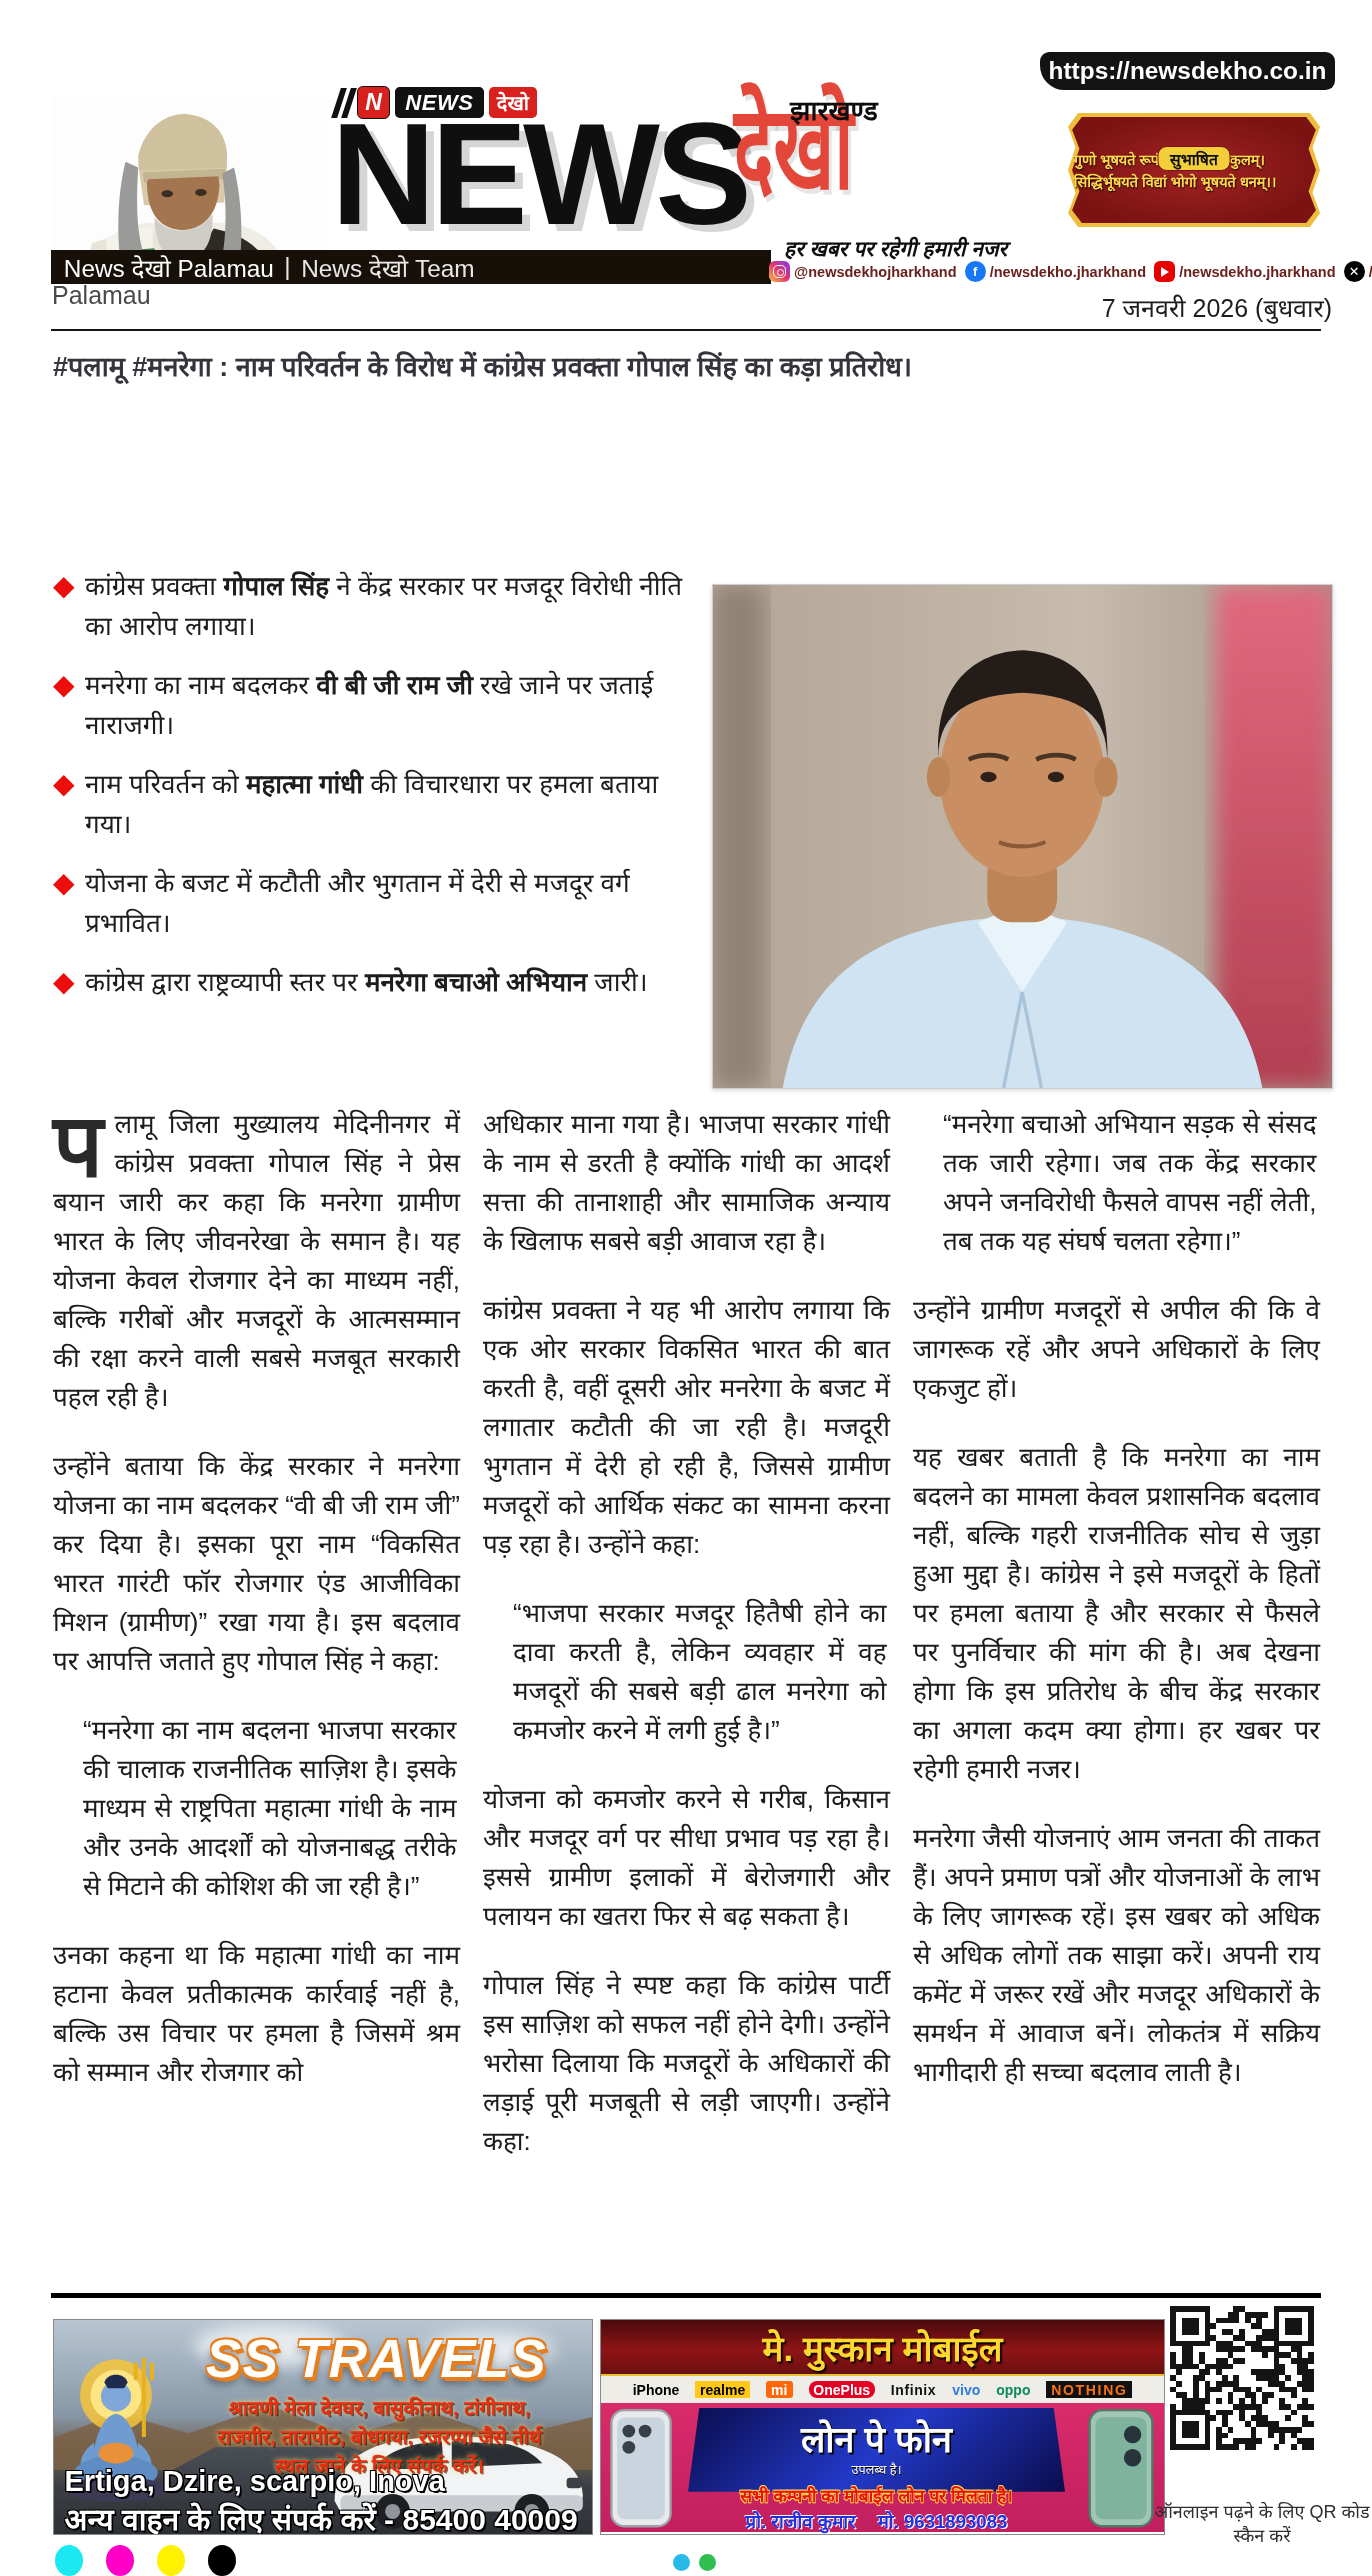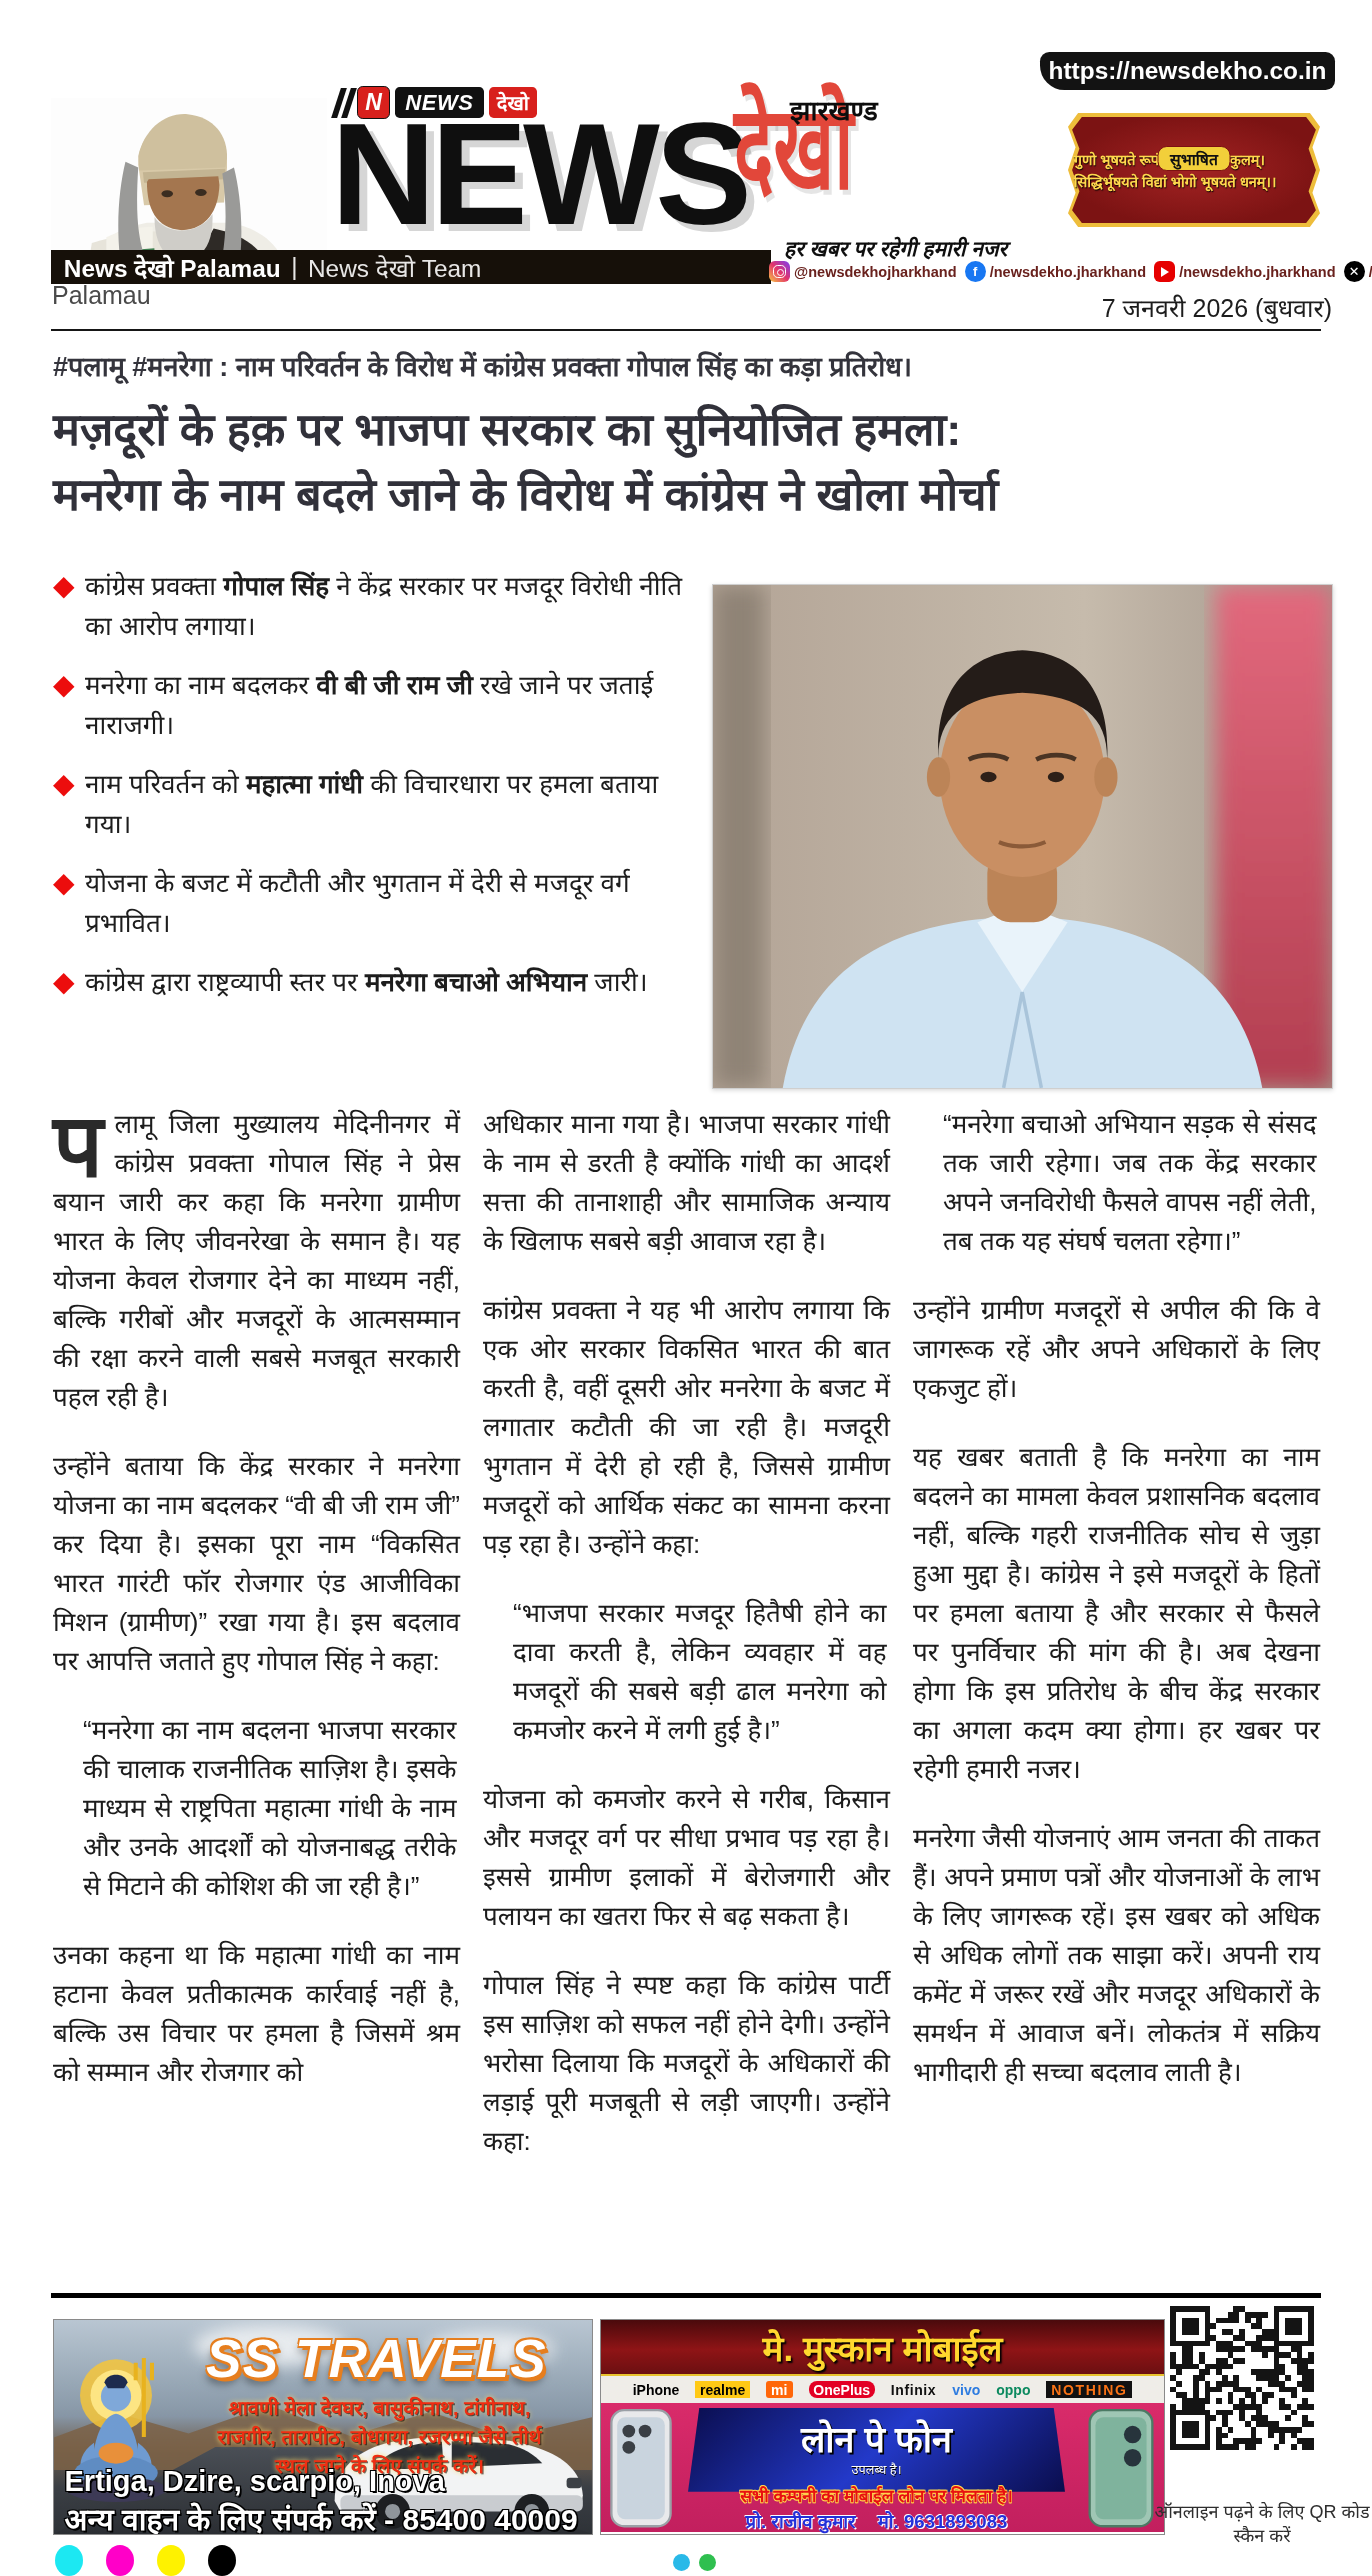--- a/index.html
+++ b/index.html
@@ -42,21 +42,21 @@
         color:#fff;font-weight:bold;font-size:12.8px;flex:0 0 auto;}
   .sicon.insta{border-radius:5.8px;background:linear-gradient(45deg,#f7c744,#e2336b,#7b3ff2);position:relative;}
   .sicon.insta::before{content:"";position:absolute;inset:4.1px;border:1.7px solid #fff;border-radius:4.7px;}
   .sicon.insta::after{content:"";position:absolute;left:7.6px;top:7.6px;width:5.8px;height:5.8px;border:1.7px solid #fff;border-radius:50%;}
   .sicon.fb{background:#1877f2;}
   .sicon.yt{border-radius:5.8px;background:#e60000;}
   .sicon.yt::before{content:"";width:0;height:0;border-left:8.1px solid #fff;border-top:5.2px solid transparent;border-bottom:5.2px solid transparent;margin-left:1.7px;}
   .sicon.xx{background:#000;}
   .top-banner{position:absolute;left:51px;top:250px;width:720px;height:34px;background:#161009;color:#fff;
         display:flex;align-items:center;gap:10.5px;padding-left:12.8px;box-sizing:border-box;font-size:24.4px;}
-  .top-banner .left{font-weight:bold;}
+  .top-banner .left{font-weight:normal;}
   .top-banner .sep{font-weight:normal;opacity:0.9;}
   .meta-loc{position:absolute;left:52px;top:281px;font-size:25px;color:#4a4a4a;}
   .meta-date{position:absolute;right:40px;top:290px;font-size:25px;color:#1d1d1d;}
   .rule1{position:absolute;left:51px;top:329px;width:1270px;height:2.3px;background:#161616;}
   
   .kicker{position:absolute;left:53px;top:347px;width:1268px;font-size:27px;font-weight:bold;color:#34343c;}
   .headline{position:absolute;left:53px;top:397px;width:1279px;font-size:45px;font-weight:bold;
         color:#31313a;line-height:1.45;}
   
   .summary{position:absolute;left:53px;top:567px;width:651px;}
@@ -201,24 +201,20 @@
     <span class="left">News देखो Palamau</span>
     <span class="sep">|</span>
     <span class="sep">News देखो Team</span>
   </div>
 
   <div class="meta-loc">Palamau</div>
   <div class="meta-date">7 जनवरी 2026 (बुधवार)</div>
   <div class="rule1"></div>
 
   <div class="kicker">#पलामू #मनरेगा : नाम परिवर्तन के विरोध में कांग्रेस प्रवक्ता गोपाल सिंह का कड़ा प्रतिरोध।</div>
-  <div class="headline">
-    <div>मज़दूरों के हक़ पर भाजपा सरकार का सुनियोजित हमला:</div>
-    <div>मनरेगा के नाम बदले जाने के विरोध में कांग्रेस ने खोला मोर्चा</div>
-  </div>
 
   <div class="summary">
       <div class="bullet">
         <span class="diamond">◆</span>
         <p><span>कांग्रेस प्रवक्ता </span><b>गोपाल सिंह</b><span> ने केंद्र सरकार पर मजदूर विरोधी नीति का आरोप लगाया।</span></p>
       </div>
       <div class="bullet">
         <span class="diamond">◆</span>
         <p><span>मनरेगा का नाम बदलकर </span><b>वी बी जी राम जी</b><span> रखे जाने पर जताई नाराजगी।</span></p>
       </div>

